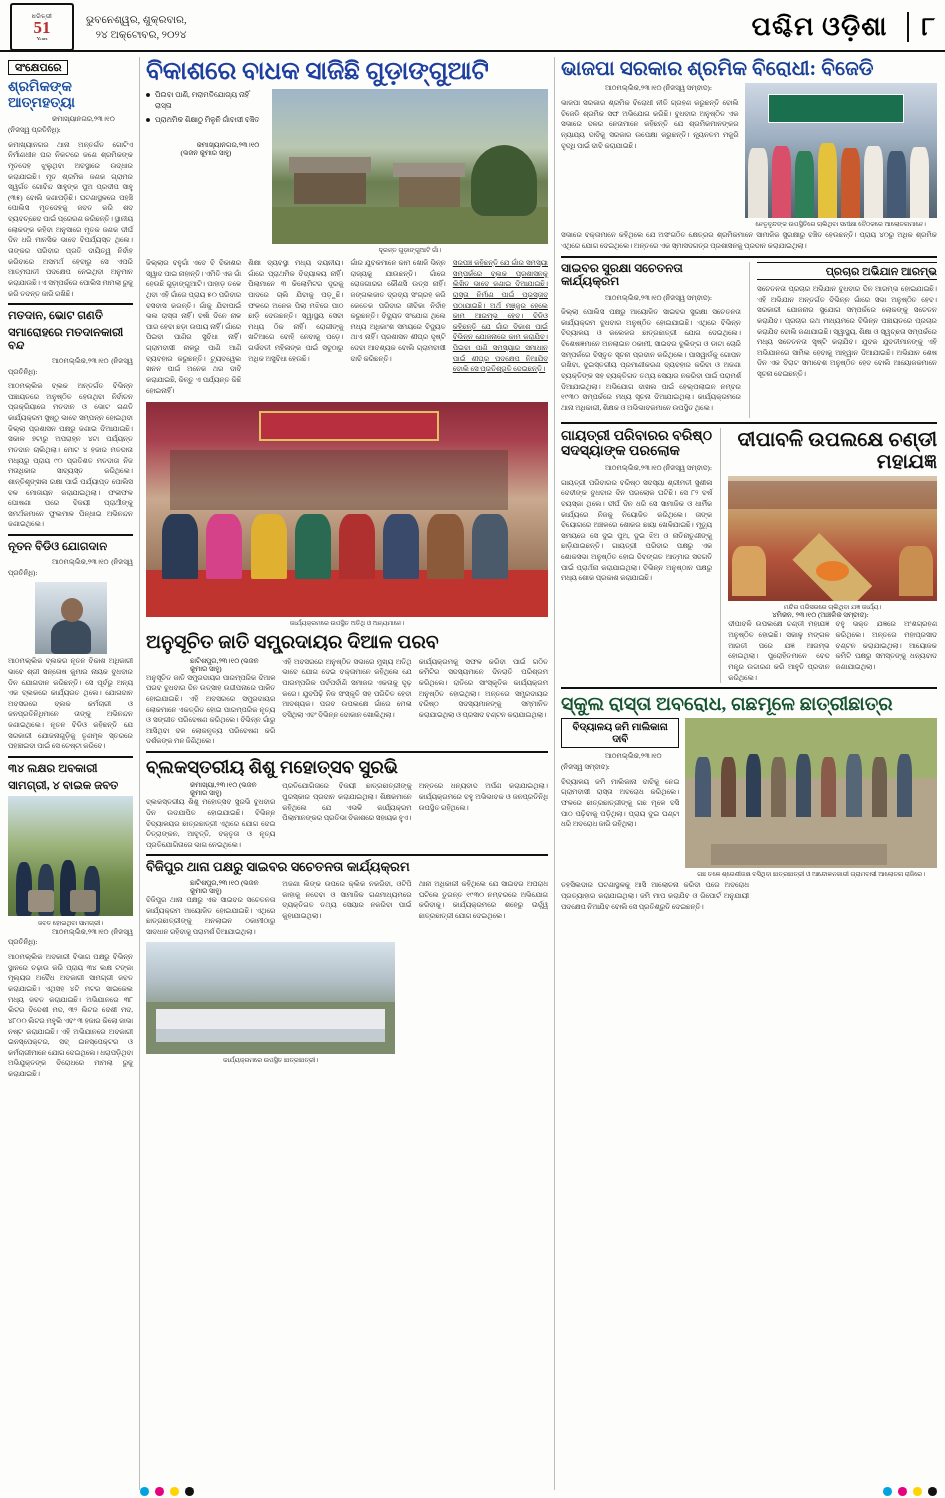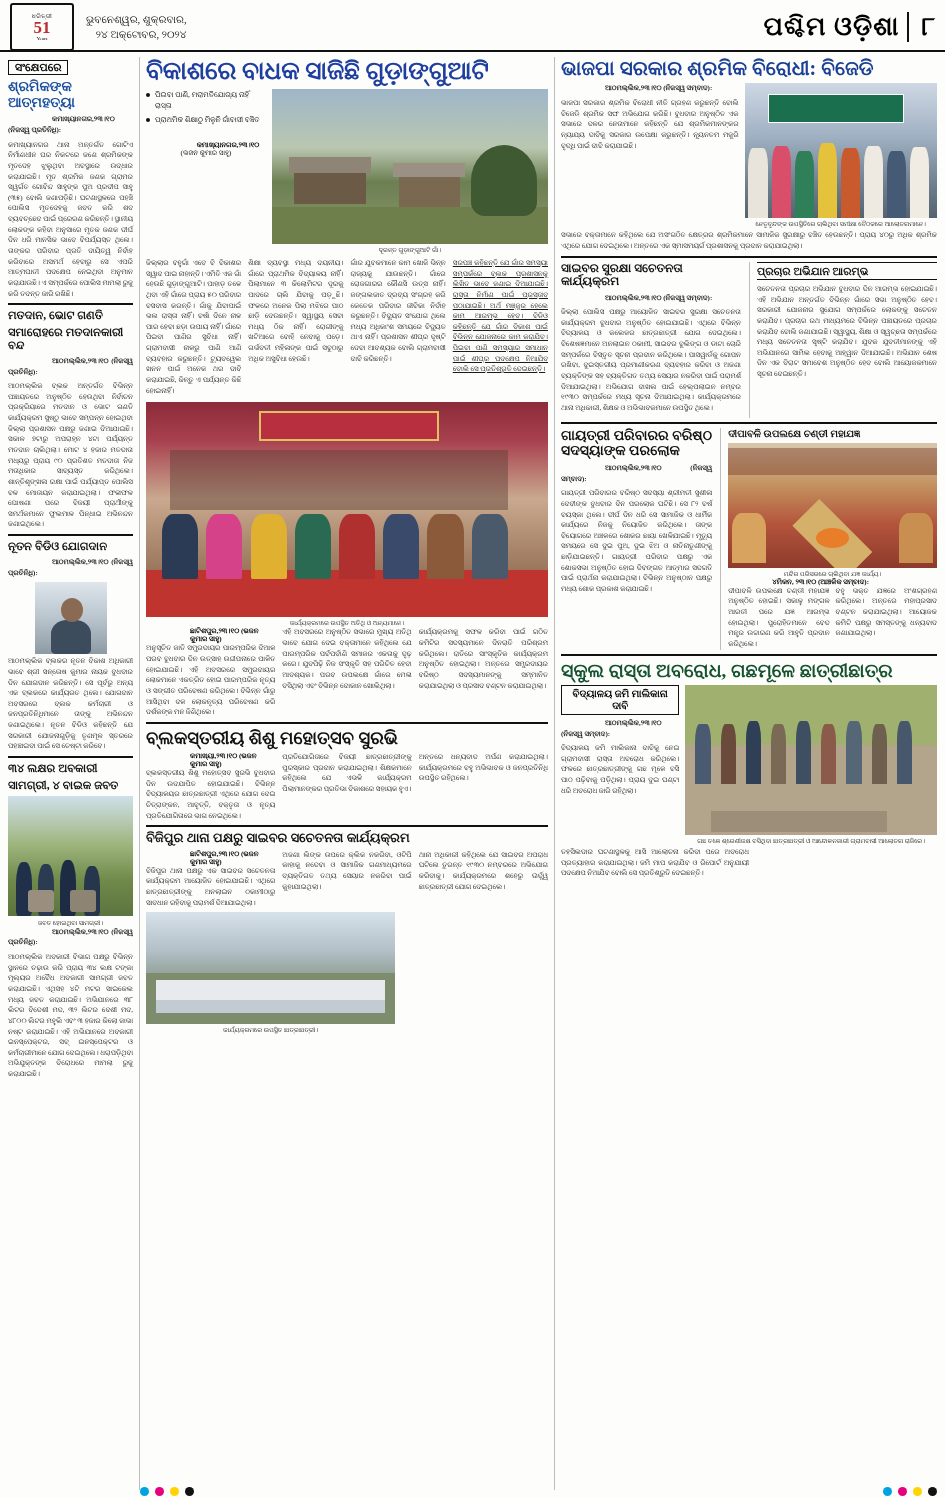--- a/index.html
+++ b/index.html
@@ -10,34 +10,34 @@
     box-sizing:border-box;padding:0;
   }
   
   .masthead{display:flex;align-items:center;height:52px;border-bottom:2px solid #111;padding:4px 10px 0 10px;box-sizing:border-box;text-align:right;}
   .logo-badge{width:60px;height:44px;display:flex;flex-direction:column;align-items:center;justify-content:center;
       border:2px solid #111;border-radius:3px;line-height:1;}
   .logo-top{font-size:6px;letter-spacing:.5px;}
   .logo-num{font-size:17px;font-weight:bold;color:#b8312f;}
   .logo-bot{font-size:5px;}
   .dateline{margin-left:12px;font-size:10.5px;line-height:1.45;color:#111;}
-  .mast-right{margin-left:auto;display:flex;align-items:center;gap:8px;}
+  .mast-right{margin-left:auto;display:flex;align-items:center;gap:20px;}
   .section-title{font-size:26px;font-weight:bold;letter-spacing:1px;}
   .page-no{font-size:26px;font-weight:bold;border-left:2px solid #111;padding-left:12px;}
 
   
   .body-wrap{display:flex;padding:5px 8px 0 8px;box-sizing:border-box;height:1438px;}
   .col{box-sizing:border-box;}
   .rule-r{border-right:1px solid #bdbdbd;}
   h2.hl{font-weight:bold;color:#111;margin:0 0 4px 0;line-height:1.12;}
   .txt{font-size:7.1px;line-height:1.5;text-align:justify;color:#1b1b1b;hyphens:auto;word-spacing:-0.2px;}
   .txt p{margin:0 0 4px 0;}
   .cap{font-size:6.4px;text-align:center;color:#222;margin-top:2px;}
   .boxhead{border:1px solid #111;display:inline-block;padding:0 6px;font-size:11px;font-weight:bold;margin-bottom:4px;}
-  .dateplace{font-size:7px;font-weight:bold;padding-left:44px;}
+  .dateplace{font-size:7px;font-weight:normal;padding-left:44px;}
   .footbar{position:absolute;left:0;bottom:0;width:100%;height:14px;display:flex;align-items:center;justify-content:flex-end;padding-right:8px;box-sizing:border-box;gap:6px;}
   .dot{width:9px;height:9px;border-radius:50%;}
   .footdots2{position:absolute;left:0;bottom:0;width:100%;height:14px;display:flex;align-items:center;padding-left:140px;gap:6px;}
 
   
   .photo{position:relative;overflow:hidden;background:#b9c3b4;}
   .photo.village{background:linear-gradient(#9fb6c9 0%,#b9c7b0 38%,#6c7f52 60%,#8d9b6e 100%);}
   .photo.meeting{background:linear-gradient(#8c2b3a 0%,#a8414f 18%,#c9a98f 45%,#9e7b61 75%,#7b4f42 100%);}
   .photo.group{background:linear-gradient(#cfd8e4 0%,#9fb0c2 40%,#6f7f8e 75%,#55636f 100%);}
   .photo.puja{background:linear-gradient(#d8c7ae 0%,#c28f5c 35%,#b4543c 65%,#8d3a2c 100%);}
@@ -169,20 +169,21 @@
         <div style="position:absolute;bottom:18%;left:26%;width:9%;height:30%;background:#e0b030;border-radius:30% 30% 4% 4%;"></div>
         <div style="position:absolute;bottom:18%;left:37%;width:9%;height:30%;background:#2a6a52;border-radius:30% 30% 4% 4%;"></div>
         <div style="position:absolute;bottom:18%;left:48%;width:9%;height:30%;background:#b03030;border-radius:30% 30% 4% 4%;"></div>
         <div style="position:absolute;bottom:18%;left:59%;width:9%;height:30%;background:#3a4a6a;border-radius:30% 30% 4% 4%;"></div>
         <div style="position:absolute;bottom:18%;left:70%;width:9%;height:30%;background:#8a5a3a;border-radius:30% 30% 4% 4%;"></div>
         <div style="position:absolute;bottom:18%;left:81%;width:9%;height:30%;background:#4a5a6a;border-radius:30% 30% 4% 4%;"></div>
         <div style="position:absolute;bottom:50%;left:6%;width:84%;height:28%;background:rgba(90,60,50,.45);"></div>
       </div>
       <div class="cap">କାର୍ଯ୍ୟକ୍ରମରେ ଉପସ୍ଥିତ ଅତିଥି ଓ ଅନ୍ୟମାନେ।</div>
 
+      <h2 class="hl" style="font-size:19px;margin-top:4px;">ଅନୁସୂଚିତ ଜାତି ସମ୍ପ୍ରଦାୟର ଦିଆଳ ପରବ</h2>
       <div style="display:flex;gap:7px;">
         <div style="width:33%;">
           <div class="dateplace">ଛାଟିଶପୁର,୨୩।୧୦ (ଭଜନ କୁମାର ସାହୁ)</div>
           <div class="txt">ଅନୁସୂଚିତ ଜାତି ସମ୍ପ୍ରଦାୟର ପାରମ୍ପରିକ ଦିଆଳ ପରବ ବୁଧବାର ଦିନ ଉତ୍ସାହ ଉଦ୍ଦୀପନାରେ ପାଳିତ ହୋଇଯାଇଛି। ଏହି ଅବସରରେ ସମ୍ପ୍ରଦାୟର ଲୋକମାନେ ଏକତ୍ରିତ ହୋଇ ପାରମ୍ପରିକ ନୃତ୍ୟ ଓ ସଙ୍ଗୀତ ପରିବେଷଣ କରିଥିଲେ। ବିଭିନ୍ନ ଗାଁରୁ ଆସିଥିବା ଦଳ ଲୋକନୃତ୍ୟ ପରିବେଷଣ କରି ଦର୍ଶକଙ୍କ ମନ ଜିଣିଥିଲେ।</div>
         </div>
         <div class="txt" style="width:33%;">ଏହି ଅବସରରେ ଅନୁଷ୍ଠିତ ସଭାରେ ମୁଖ୍ୟ ଅତିଥି ଭାବେ ଯୋଗ ଦେଇ ବକ୍ତାମାନେ କହିଥିଲେ ଯେ ପାରମ୍ପରିକ ପର୍ବପର୍ବାଣି ସମାଜର ଏକତାକୁ ଦୃଢ଼ କରେ। ଯୁବପିଢ଼ି ନିଜ ସଂସ୍କୃତି ସହ ପରିଚିତ ହେବା ଆବଶ୍ୟକ। ପରବ ଉପଲକ୍ଷେ ଗାଁରେ ମେଳା ବସିଥିଲା ଏବଂ ବିଭିନ୍ନ ଦୋକାନ ଖୋଲିଥିଲା।</div>
         <div class="txt" style="width:33%;">କାର୍ଯ୍ୟକ୍ରମକୁ ସଫଳ କରିବା ପାଇଁ ଗଠିତ କମିଟିର ସଦସ୍ୟମାନେ ଦିନରାତି ପରିଶ୍ରମ କରିଥିଲେ। ରାତିରେ ସାଂସ୍କୃତିକ କାର୍ଯ୍ୟକ୍ରମ ଅନୁଷ୍ଠିତ ହୋଇଥିଲା। ଅନ୍ତରେ ସମ୍ପ୍ରଦାୟର ବରିଷ୍ଠ ସଦସ୍ୟମାନଙ୍କୁ ସମ୍ମାନିତ କରାଯାଇଥିଲା ଓ ପ୍ରସାଦ ବଣ୍ଟନ କରାଯାଇଥିଲା।</div>
       </div>
 
       <div class="bigrule"></div>
@@ -231,50 +232,50 @@
             <div style="position:absolute;bottom:0;left:26%;width:10%;height:50%;background:#2f7f58;border-radius:26% 26% 0 0;"></div>
             <div style="position:absolute;bottom:0;left:38%;width:10%;height:56%;background:#e5c23c;border-radius:26% 26% 0 0;"></div>
             <div style="position:absolute;bottom:0;left:50%;width:10%;height:52%;background:#c95a2e;border-radius:26% 26% 0 0;"></div>
             <div style="position:absolute;bottom:0;left:62%;width:10%;height:54%;background:#eeeae2;border-radius:26% 26% 0 0;"></div>
             <div style="position:absolute;bottom:0;left:74%;width:10%;height:50%;background:#445a75;border-radius:26% 26% 0 0;"></div>
             <div style="position:absolute;bottom:0;left:86%;width:10%;height:53%;background:#f0ece4;border-radius:26% 26% 0 0;"></div>
           </div>
           <div class="cap">ନେତୃବୃନ୍ଦଙ୍କ ଉପସ୍ଥିତିରେ ଚାଲିଥିବା ସମୀକ୍ଷା ବୈଠକରେ ଆଲୋଚନାମାନେ।</div>
         </div>
       </div>
-      <div class="txt" style="margin-top:2px;">ସଭାରେ ବକ୍ତାମାନେ କହିଥିଲେ ଯେ ଅସଂଗଠିତ କ୍ଷେତ୍ରର ଶ୍ରମିକମାନେ ସାମାଜିକ ସୁରକ୍ଷାରୁ ବଞ୍ଚିତ ହେଉଛନ୍ତି। ପ୍ରାୟ ୪୦ରୁ ଅଧିକ ଶ୍ରମିକ ଏଥିରେ ଯୋଗ ଦେଇଥିଲେ। ଅନ୍ତରେ ଏକ ସ୍ମାସମୟର୍ର ପ୍ରଶାସନକୁ ପ୍ରଦାନ କରାଯାଇଥିଲା।</div>
+      <div class="txt" style="margin-top:2px;">ସଭାରେ ବକ୍ତାମାନେ କହିଥିଲେ ଯେ ଅସଂଗଠିତ କ୍ଷେତ୍ରର ଶ୍ରମିକମାନେ ସାମାଜିକ ସୁରକ୍ଷାରୁ ବଞ୍ଚିତ ହେଉଛନ୍ତି। ପ୍ରାୟ ୪୦ରୁ ଅଧିକ ଶ୍ରମିକ ଏଥିରେ ଯୋଗ ଦେଇଥିଲେ। ଅନ୍ତରେ ଏକ ସ୍ମାସଦଗତ୍ର ପ୍ରଶାସନକୁ ପ୍ରଦାନ କରାଯାଇଥିଲା।</div>
 
       <div class="bigrule"></div>
 
       <div style="display:flex;gap:8px;">
         <div style="width:49%;">
           <h2 class="hl" style="font-size:12px;">ସାଇବର ସୁରକ୍ଷା ସଚେତନତା କାର୍ଯ୍ୟକ୍ରମ</h2>
           <div class="txt">
             <p><span class="dateplace">ଆଠମଲ୍ଲିକ,୨୩।୧୦ (ନିଜସ୍ୱ ସମ୍ବାଦ):</span></p>
             <p>ଜିଲ୍ଲା ପୋଲିସ ପକ୍ଷରୁ ଆୟୋଜିତ ସାଇବର ସୁରକ୍ଷା ସଚେତନତା କାର୍ଯ୍ୟକ୍ରମ ବୁଧବାର ଅନୁଷ୍ଠିତ ହୋଇଯାଇଛି। ଏଥିରେ ବିଭିନ୍ନ ବିଦ୍ୟାଳୟ ଓ କଲେଜର ଛାତ୍ରଛାତ୍ରୀ ଯୋଗ ଦେଇଥିଲେ। ବିଶେଷଜ୍ଞମାନେ ଅନଲାଇନ ଠକାମୀ, ସାଇବର ବୁଲିଙ୍ଗ ଓ ଡାଟା ଚୋରି ସମ୍ପର୍କରେ ବିସ୍ତୃତ ସୂଚନା ପ୍ରଦାନ କରିଥିଲେ। ପାସୱାର୍ଡକୁ ଗୋପନ ରଖିବା, ଦୁଇସ୍ତରୀୟ ପ୍ରମାଣୀକରଣ ବ୍ୟବହାର କରିବା ଓ ଅଜଣା ବ୍ୟକ୍ତିଙ୍କ ସହ ବ୍ୟକ୍ତିଗତ ତଥ୍ୟ ସେୟାର ନକରିବା ପାଇଁ ପରାମର୍ଶ ଦିଆଯାଇଥିଲା। ଅଭିଯୋଗ ଦାଖଲ ପାଇଁ ହେଲ୍ପଲାଇନ ନମ୍ବର ୧୯୩୦ ସମ୍ପର୍କରେ ମଧ୍ୟ ସୂଚନା ଦିଆଯାଇଥିଲା। କାର୍ଯ୍ୟକ୍ରମରେ ଥାନା ଅଧିକାରୀ, ଶିକ୍ଷକ ଓ ଅଭିଭାବକମାନେ ଉପସ୍ଥିତ ଥିଲେ।</p>
           </div>
         </div>
         <div style="width:49%;border-left:1px solid #bdbdbd;padding-left:7px;">
-          <h2 class="hl" style="font-size:11px;text-align:left;border-top:1px solid #111;border-bottom:1px solid #111;padding:2px 0;">ପ୍ରଚାର ଅଭିଯାନ ଆରମ୍ଭ</h2>
+          <h2 class="hl" style="font-size:11px;text-align:right;border-top:1px solid #111;border-bottom:1px solid #111;padding:2px 0;">ପ୍ରଚାର ଅଭିଯାନ ଆରମ୍ଭ</h2>
           <div class="txt">ସଚେତନତା ପ୍ରଚାର ଅଭିଯାନ ବୁଧବାର ଦିନ ଆରମ୍ଭ ହୋଇଯାଇଛି। ଏହି ଅଭିଯାନ ଅନ୍ତର୍ଗତ ବିଭିନ୍ନ ଗାଁରେ ସଭା ଅନୁଷ୍ଠିତ ହେବ। ସରକାରୀ ଯୋଜନାର ସୁଯୋଗ ସମ୍ପର୍କରେ ଲୋକଙ୍କୁ ସଚେତନ କରାଯିବ। ପ୍ରଚାର ରଥ ମାଧ୍ୟମରେ ବିଭିନ୍ନ ପଞ୍ଚାୟତରେ ପ୍ରଚାର କରାଯିବ ବୋଲି ଜଣାଯାଇଛି। ସ୍ୱାସ୍ଥ୍ୟ, ଶିକ୍ଷା ଓ ସ୍ୱଚ୍ଛତା ସମ୍ପର୍କରେ ମଧ୍ୟ ସଚେତନତା ସୃଷ୍ଟି କରାଯିବ। ଯୁବକ ଯୁବତୀମାନଙ୍କୁ ଏହି ଅଭିଯାନରେ ସାମିଲ ହେବାକୁ ଆହ୍ୱାନ ଦିଆଯାଇଛି। ଅଭିଯାନ ଶେଷ ଦିନ ଏକ ବିରାଟ ସମାବେଶ ଅନୁଷ୍ଠିତ ହେବ ବୋଲି ଆୟୋଜକମାନେ ସୂଚନା ଦେଇଛନ୍ତି।</div>
         </div>
       </div>
 
       <div class="bigrule"></div>
 
       <div style="display:flex;gap:8px;">
         <div style="width:42%;">
           <h2 class="hl" style="font-size:14px;">ଗାୟତ୍ରୀ ପରିବାରର ବରିଷ୍ଠ ସଦସ୍ୟାଙ୍କ ପରଲୋକ</h2>
           <div class="txt">
             <p><span class="dateplace">ଆଠମଲ୍ଲିକ,୨୩।୧୦ (ନିଜସ୍ୱ ସମ୍ବାଦ):</span></p>
             <p>ଗାୟତ୍ରୀ ପରିବାରର ବରିଷ୍ଠ ସଦସ୍ୟା ଶ୍ରୀମତୀ ସୁଶୀଳା ଦେବୀଙ୍କ ବୁଧବାର ଦିନ ପରଲୋକ ଘଟିଛି। ସେ ୮୨ ବର୍ଷ ବୟସ୍କା ଥିଲେ। ଦୀର୍ଘ ଦିନ ଧରି ସେ ସାମାଜିକ ଓ ଧାର୍ମିକ କାର୍ଯ୍ୟରେ ନିଜକୁ ନିୟୋଜିତ କରିଥିଲେ। ତାଙ୍କ ବିୟୋଗରେ ଅଞ୍ଚଳରେ ଶୋକର ଛାୟା ଖେଳିଯାଇଛି। ମୃତ୍ୟୁ ସମୟରେ ସେ ଦୁଇ ପୁଅ, ଦୁଇ ଝିଅ ଓ ନାତିନାତୁଣୀଙ୍କୁ ଛାଡ଼ିଯାଇଛନ୍ତି। ଗାୟତ୍ରୀ ପରିବାର ପକ୍ଷରୁ ଏକ ଶୋକସଭା ଅନୁଷ୍ଠିତ ହୋଇ ଦିବଙ୍ଗତ ଆତ୍ମାର ସଦଗତି ପାଇଁ ପ୍ରାର୍ଥନା କରାଯାଇଥିଲା। ବିଭିନ୍ନ ଅନୁଷ୍ଠାନ ପକ୍ଷରୁ ମଧ୍ୟ ଶୋକ ପ୍ରକାଶ କରାଯାଇଛି।</p>
           </div>
         </div>
         <div style="width:58%;border-left:1px solid #bdbdbd;padding-left:7px;">
-          <h2 class="hl" style="font-size:10px;">ଦୀପାବଳି ଉପଲକ୍ଷେ ଚଣ୍ଡୀ ମହାଯଜ୍ଞ</h2>
+          <h2 class="hl" style="font-size:20px;text-align:right;">ଦୀପାବଳି ଉପଲକ୍ଷେ ଚଣ୍ଡୀ ମହାଯଜ୍ଞ</h2>
           <div class="photo puja" style="height:125px;margin-top:3px;">
             <div style="position:absolute;bottom:8%;left:32%;width:36%;height:30%;background:#d5b06a;transform:rotate(45deg);"></div>
             <div style="position:absolute;bottom:16%;left:42%;width:16%;height:16%;background:#e87d2a;border-radius:50%;"></div>
             <div style="position:absolute;bottom:4%;left:2%;width:16%;height:40%;background:#d8a35f;border-radius:30% 30% 0 0;"></div>
             <div style="position:absolute;bottom:4%;right:2%;width:16%;height:40%;background:#c98f50;border-radius:30% 30% 0 0;"></div>
             <div style="position:absolute;top:4%;left:0;width:100%;height:22%;background:rgba(120,60,40,.45);"></div>
           </div>
           <div class="cap">ମନ୍ଦିର ପରିସରରେ ଚାଲିଥିବା ଯଜ୍ଞ କାର୍ଯ୍ୟ।</div>
           <div class="dateplace">୪ମିକନ, ୨୩।୧୦ (ଆଞ୍ଚଳିକ ସମ୍ବାଦ):</div>
           <div style="display:flex;gap:6px;">

